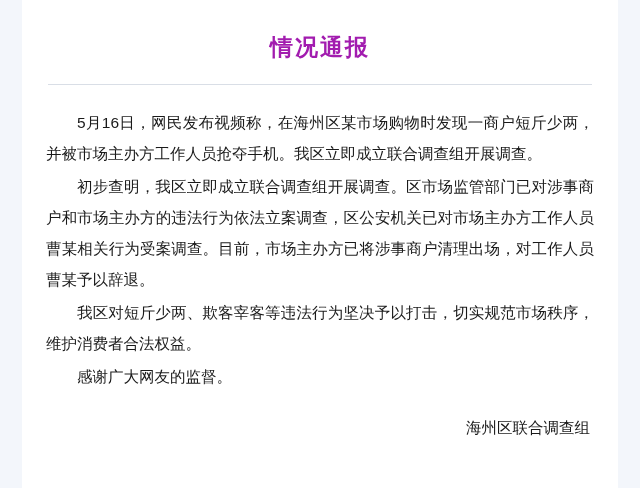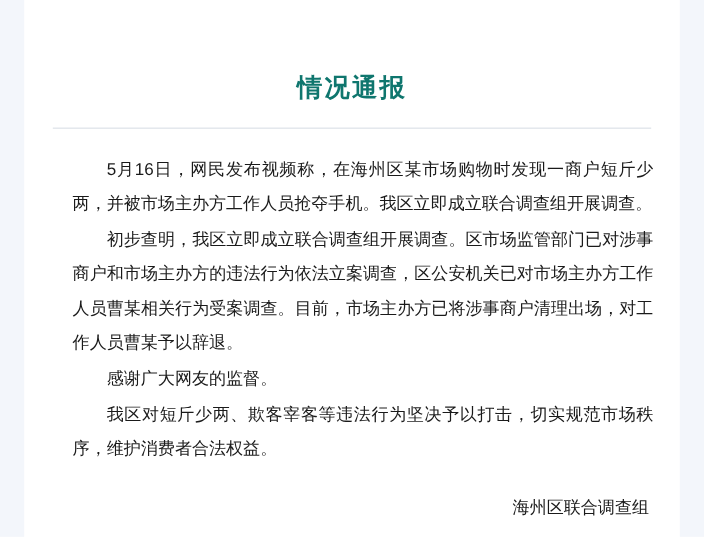--- a/index.html
+++ b/index.html
@@ -47,53 +47,52 @@
   }
   .title-wrap {
     padding-top: 34px;
     padding-bottom: 16px;
     text-align: center;
   }
   .title {
     display: inline-block;
     font-size: 23px;
     font-weight: bold;
-    color: #0f766e;
+    color: #a21caf;
     letter-spacing: 2px;
     line-height: 1.2;
-    margin-top: 32px;
   }
   .divider {
     height: 1px;
     background: #d9dee6;
     margin: 6px 2px 0 2px;
   }
   .body-text {
     padding-top: 22px;
     font-size: 15.5px;
     color: #1a1a1a;
     line-height: 31px;
     text-align: justify;
     text-justify: inter-ideograph;
-    margin-left: 20px;
   }
   .para {
     text-indent: 2em;
     margin: 0 0 2px 0;
   }
   .signature {
     margin-top: 22px;
     text-align: right;
     font-size: 15.5px;
     color: #1a1a1a;
     line-height: 31px;
     padding-right: 4px;
   }
   .sig-line {
     display: block;
+    font-family: Liberation Mono, monospace;
   }
 </style>
 </head>
 <body>
 
 <div class="page">
 
   <div class="left-band"></div>
   <div class="right-band"></div>
 
@@ -101,22 +100,22 @@
 
     <div class="title-wrap">
       <div class="title">情况通报</div>
     </div>
 
     <div class="divider"></div>
 
     <div class="body-text">
       <p class="para">5月16日，网民发布视频称，在海州区某市场购物时发现一商户短斤少两，并被市场主办方工作人员抢夺手机。我区立即成立联合调查组开展调查。</p>
       <p class="para">初步查明，我区立即成立联合调查组开展调查。区市场监管部门已对涉事商户和市场主办方的违法行为依法立案调查，区公安机关已对市场主办方工作人员曹某相关行为受案调查。目前，市场主办方已将涉事商户清理出场，对工作人员曹某予以辞退。</p>
+      <p class="para">我区对短斤少两、欺客宰客等违法行为坚决予以打击，切实规范市场秩序，维护消费者合法权益。</p>
       <p class="para">感谢广大网友的监督。</p>
-      <p class="para">我区对短斤少两、欺客宰客等违法行为坚决予以打击，切实规范市场秩序，维护消费者合法权益。</p>
     </div>
 
     <div class="signature">
       <span class="sig-line">海州区联合调查组</span>
     </div>
 
   </div>
 </div>
 
 </body></html>

